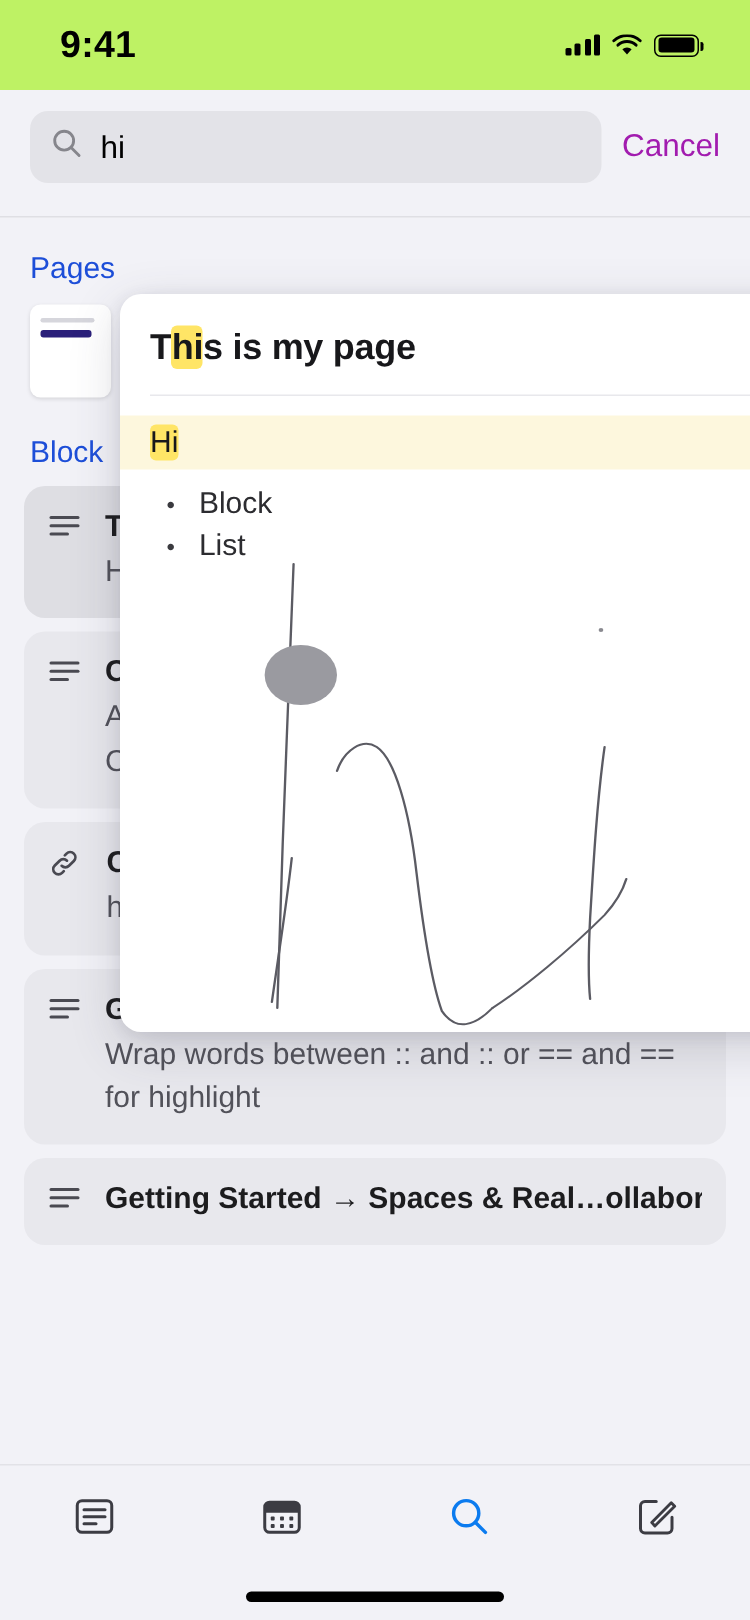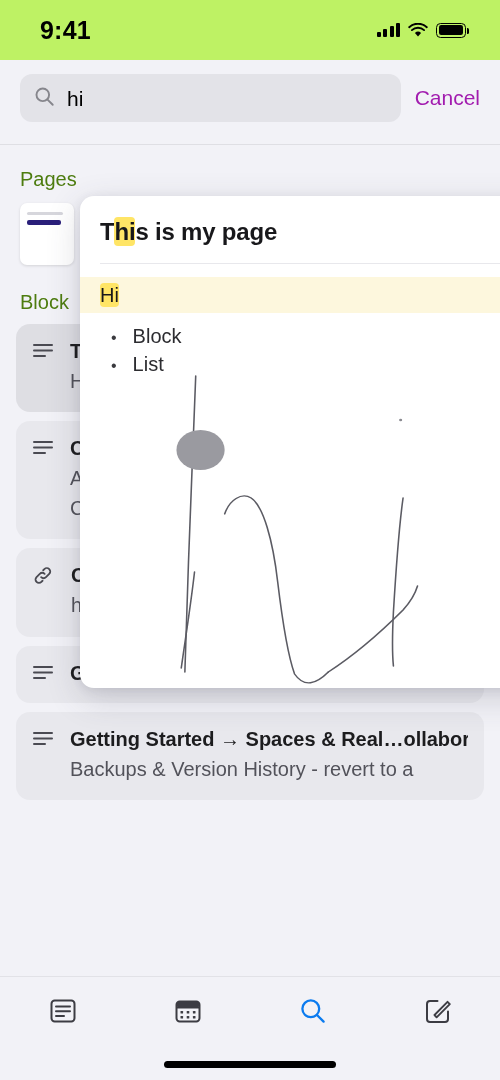--- a/index.html
+++ b/index.html
@@ -98,21 +98,21 @@
   .results {
     position: absolute;
     top: 146px;
     left: 0; right: 0;
     bottom: 104px;
     padding: 0 16px;
     overflow: hidden;
   }
   .section-label {
     font-size: 20px;
-    color: #4d7c0f;
+    color: #1d4ed8;
     padding: 22px 4px 10px 4px;
   }
 
   
   .pages-row {
     display: flex;
     gap: 14px;
     padding: 2px 4px 4px 4px;
   }
   .page-thumb {
@@ -348,34 +348,34 @@
   <div class="block-row">
     <span class="row-icon">
       <svg viewBox="0 0 22 20" width="22" height="20">
         <line x1="2" y1="4" x2="20" y2="4" stroke="#4a4a52" stroke-width="2" stroke-linecap="round"></line>
         <line x1="2" y1="9.5" x2="20" y2="9.5" stroke="#4a4a52" stroke-width="2" stroke-linecap="round"></line>
         <line x1="2" y1="15" x2="13" y2="15" stroke="#4a4a52" stroke-width="2" stroke-linecap="round"></line>
       </svg>
     </span>
     <div class="row-body">
       <div class="row-title">Getting Started → Markdown</div>
+      <div class="row-snippet">Wrap words between :: and :: or == and == for highlight</div>
     </div>
   </div>
 
   <div class="block-row">
     <span class="row-icon">
       <svg viewBox="0 0 22 20" width="22" height="20">
         <line x1="2" y1="4" x2="20" y2="4" stroke="#4a4a52" stroke-width="2" stroke-linecap="round"></line>
         <line x1="2" y1="9.5" x2="20" y2="9.5" stroke="#4a4a52" stroke-width="2" stroke-linecap="round"></line>
         <line x1="2" y1="15" x2="13" y2="15" stroke="#4a4a52" stroke-width="2" stroke-linecap="round"></line>
       </svg>
     </span>
     <div class="row-body">
       <div class="row-title">Getting Started → Spaces &amp; Real…ollabora…</div>
-      <div class="row-snippet">Backups &amp; Version History - revert to a</div>
     </div>
   </div>
 
 </div>
 
 <div class="preview-card">
   <div class="card-title"><span>T</span><span class="hl-strong">hi</span><span>s is my page</span></div>
 
   <div class="card-divider"></div>
 

